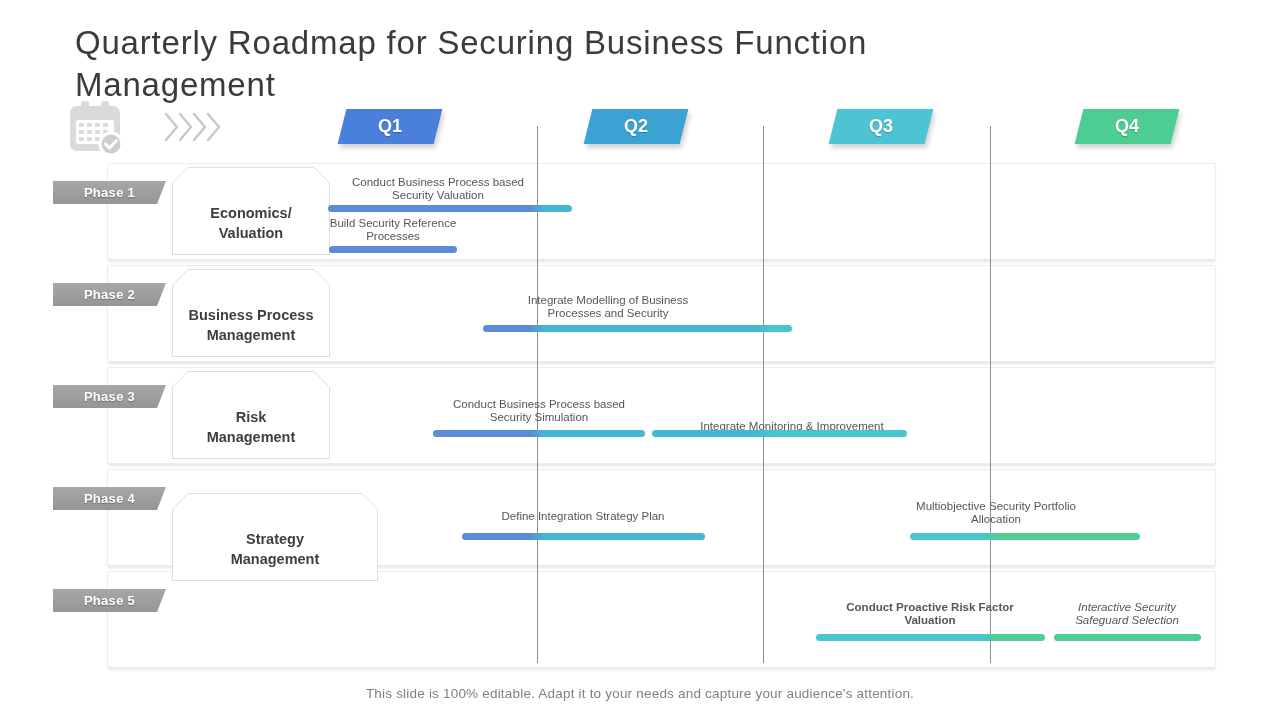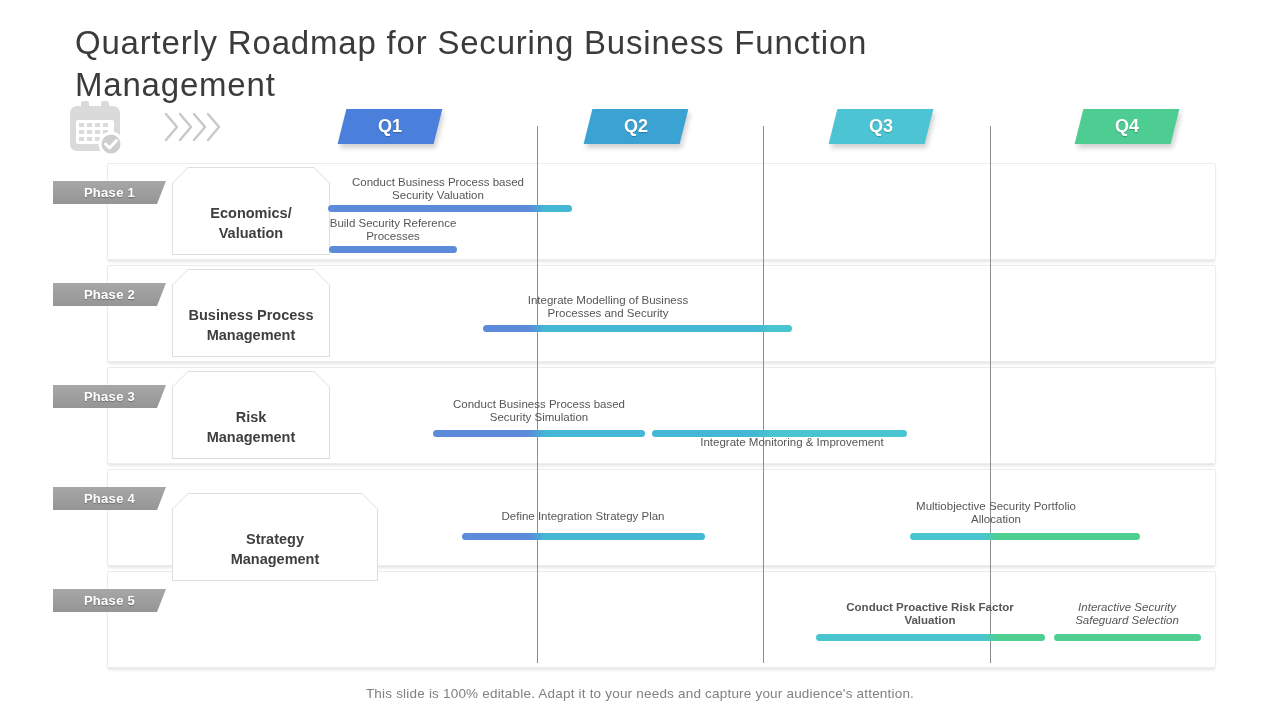--- a/index.html
+++ b/index.html
@@ -120,21 +120,21 @@
     <div class="card" style="top: 371px;">
       <div class="card-inner">
         <div class="phase-name">Risk
 Management</div>
       </div>
     </div>
     <div class="ribbon" style="top: 385px;">Phase 3</div>
     <div class="task-label" style="left: 539px; top: 398px;">Conduct Business Process based
 Security Simulation</div>
     <div class="bar" style="left: 433px; top: 430px; width: 212px; background: linear-gradient(90deg, rgb(91, 139, 217) 0px, rgb(91, 139, 217) 96px, rgb(67, 183, 211) 112px, rgb(67, 183, 211) 212px);"></div>
-    <div class="task-label" style="left: 792px; top: 436px;">Integrate Monitoring &amp; Improvement</div>
+    <div class="task-label" style="left: 792px; top: 420px;">Integrate Monitoring &amp; Improvement</div>
     <div class="bar" style="left: 652px; top: 430px; width: 255px; background: linear-gradient(90deg, rgb(67, 183, 211) 0px, rgb(67, 183, 211) 103px, rgb(73, 197, 207) 119px, rgb(73, 197, 207) 255px);"></div>
     <div class="card" style="top: 493px; padding-left: 48px;">
       <div class="card-inner">
         <div class="phase-name">Strategy
 Management</div>
       </div>
     </div>
     <div class="ribbon" style="top: 487px;">Phase 4</div>
     <div class="task-label" style="left: 583px; top: 510px;">Define Integration Strategy Plan</div>
     <div class="bar" style="left: 462px; top: 533px; width: 243px; background: linear-gradient(90deg, rgb(91, 139, 217) 0px, rgb(91, 139, 217) 67px, rgb(67, 183, 211) 83px, rgb(67, 183, 211) 243px);"></div>

